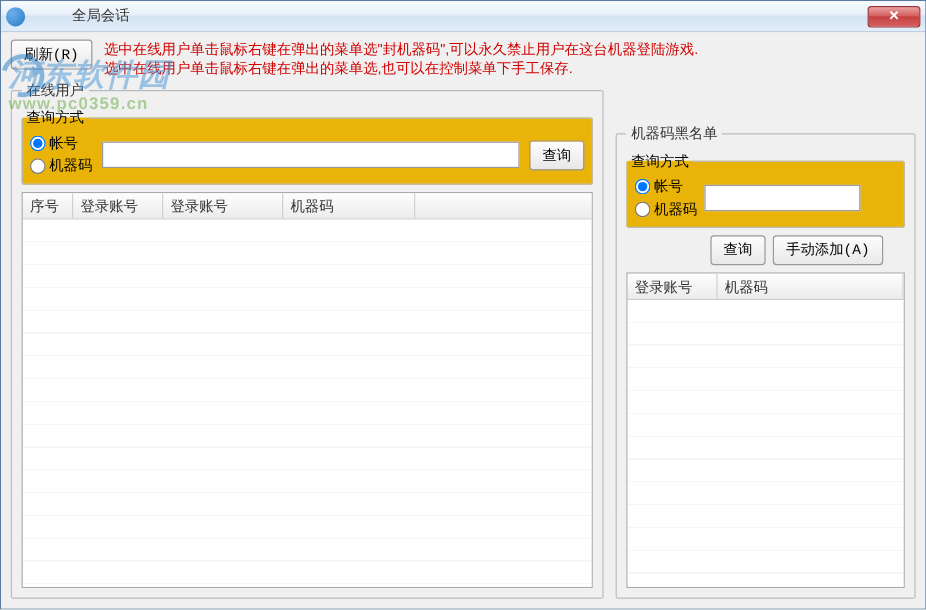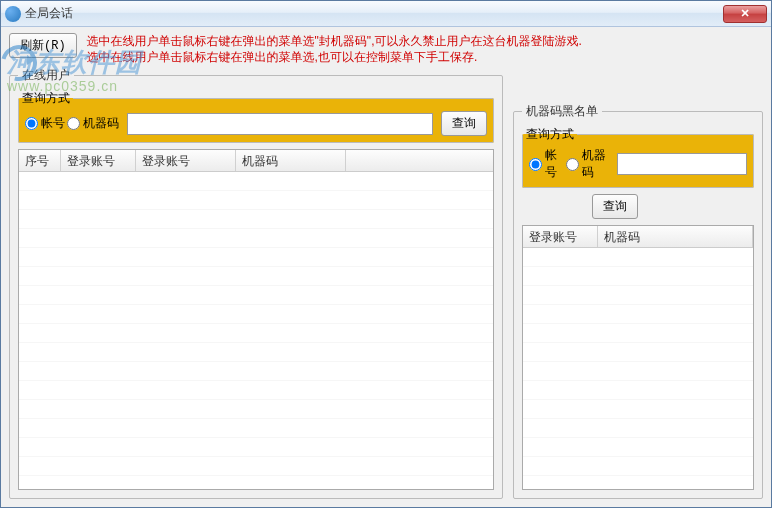--- a/index.html
+++ b/index.html
@@ -20,20 +20,21 @@
       display: flex;
       flex-direction: column;
     }
     .titlebar {
       height: 26px;
       background: linear-gradient(to bottom, #f8fbfe 0%, #e6eff9 45%, #d5e4f3 50%, #e2edf8 100%);
       border-bottom: 1px solid #b0c4de;
       display: flex;
       align-items: center;
       padding: 0 4px;
+      gap: 35px;
     }
     .titlebar .app-icon {
       width: 16px; height: 16px;
       background: radial-gradient(circle at 30% 30%, #6bb0f0, #2a7ac0);
       border-radius: 50%;
       margin-right: 4px;
     }
     .titlebar .title {
       flex: 1;
       color: #333;
@@ -109,21 +110,21 @@
       border-radius: 2px;
       background:#eab308;
     }
     .query-box legend { font-size:12px; padding:0 3px;}
     .query-inner {
       display:flex;
       align-items:center;
       gap:8px;
       padding:4px 6px 6px 6px;
     }
-    .radios { display:flex; gap:2px; }
+    .radios { display:flex; flex-direction:column; gap:2px; }
     .radios label { display:flex; align-items:center; gap:3px; cursor:pointer; }
     .radios input { cursor:pointer; }
     .text-input {
       border:1px solid #999;
       height:22px;
       padding:2px 4px;
       font-family:inherit;
       font-size:12px;
     }
     .left-panel .text-input { flex:1; min-width:100px;}
@@ -185,21 +186,21 @@
     .wm-big {
       font-size:26px;
       font-weight:bold;
       color:#4a95d6;
       font-style:italic;
       letter-spacing:1px;
     }
     .wm-small {
       font-size:14px;
       color:#66aa44;
-      font-weight:normal;
+      font-weight:bold;
       margin-top:-2px;
       letter-spacing:1px;
     }
     .wm-circle {
       position:absolute;
       left:-6px; top:0px;
       width:36px;height:36px;
       border:4px solid #1f7bc9;
       border-radius:50%;
       border-left-color:transparent;
@@ -285,20 +286,21 @@
                 <input type="radio" name="rq" style="">
                 <span>机器码</span>
               </label>
             </div>
             <input class="text-input" type="text" value="" style="">
           </div>
         </fieldset>
 
         <div class="right-buttons">
           <button class="btn">查询</button>
+          <button class="btn">手动添加(A)</button>
         </div>
 
         <div class="listview">
           <div class="lv-header">
             <div class="col c1">登录账号</div>
             <div class="col c2">机器码</div>
           </div>
           <div class="lv-body"></div>
         </div>
       </fieldset>

